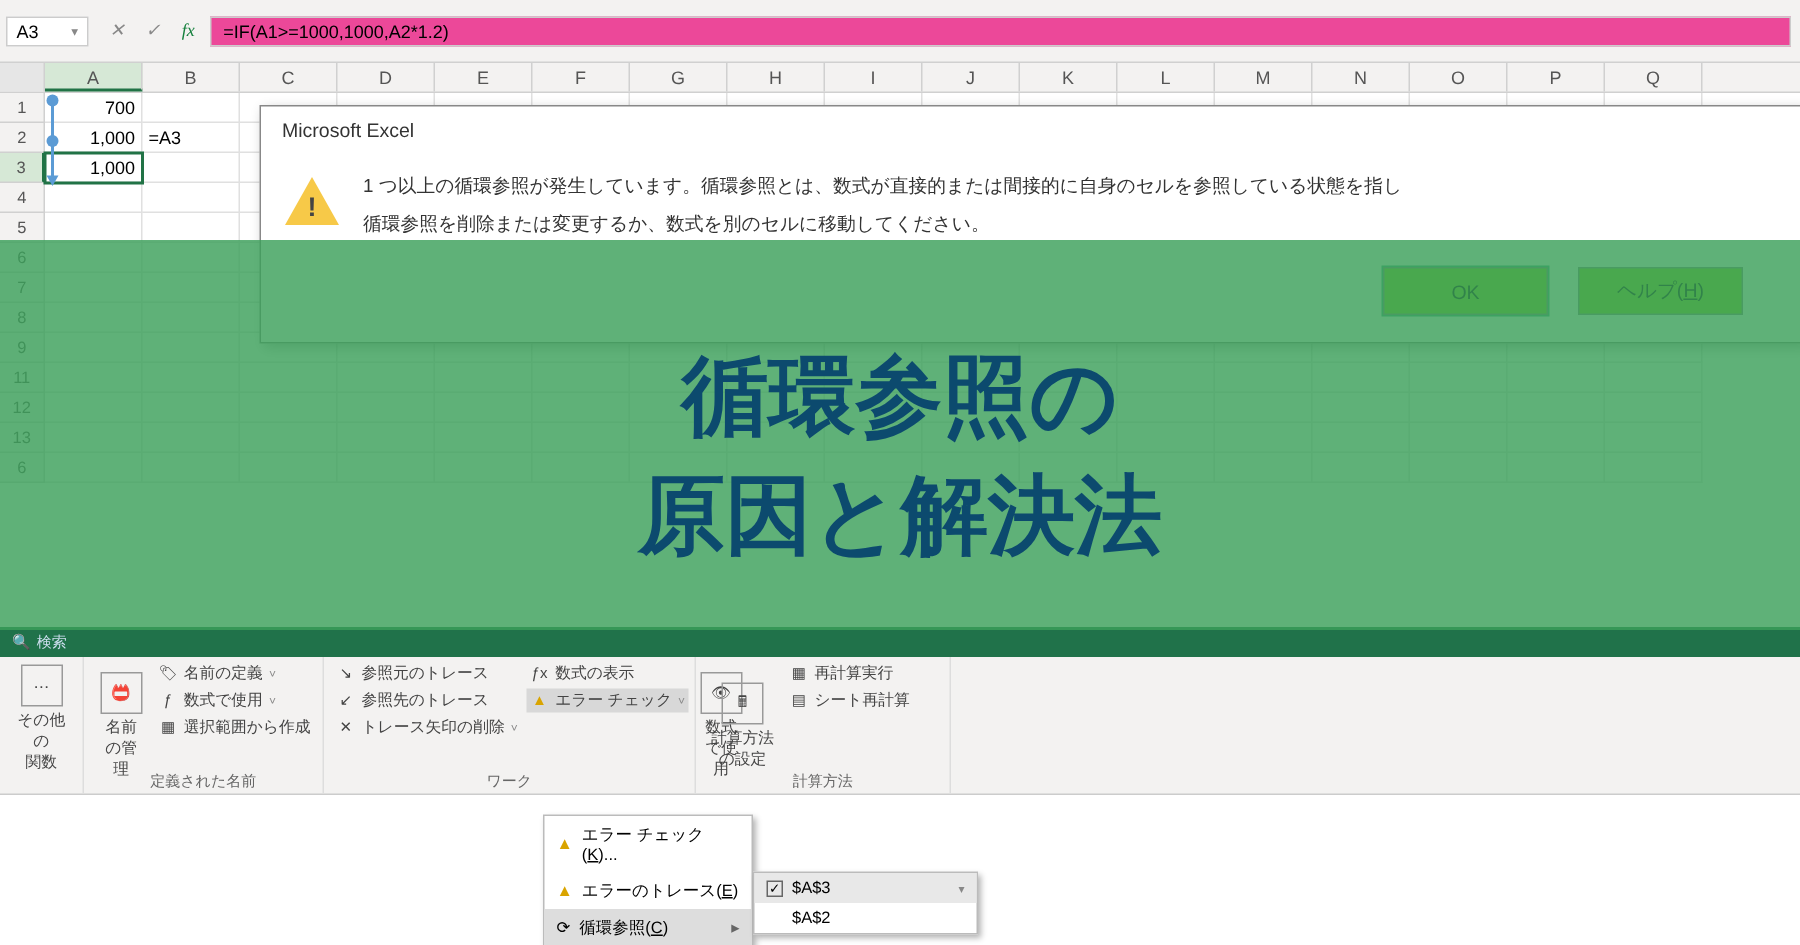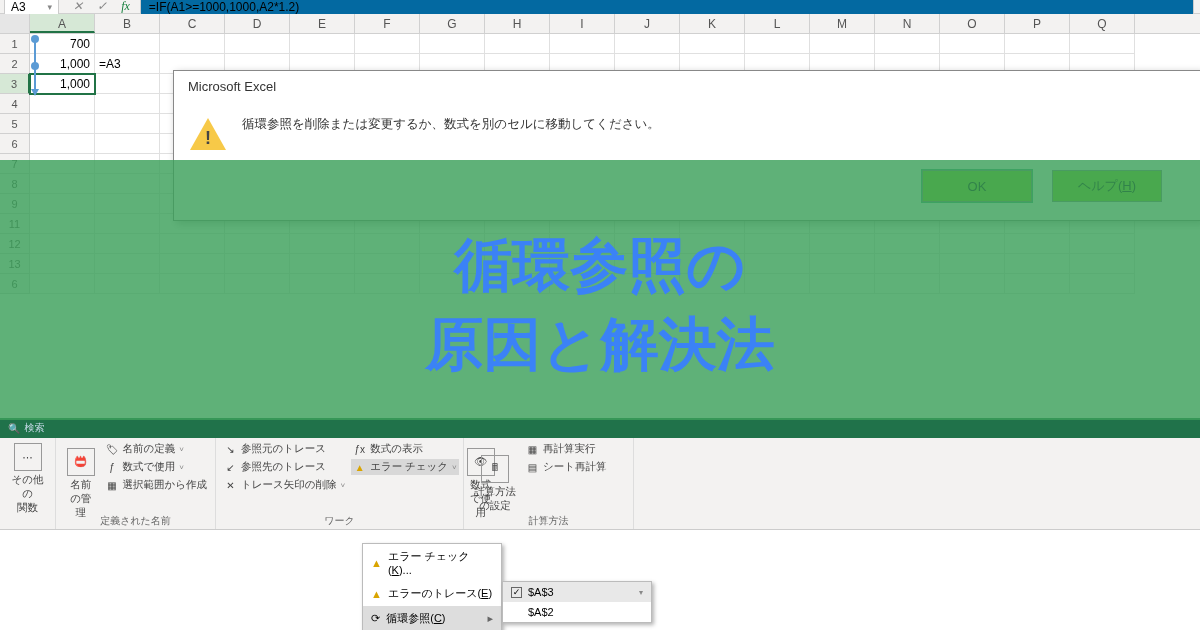--- a/index.html
+++ b/index.html
@@ -1,25 +1,25 @@
 <!DOCTYPE html>
 <html><head>
 <meta charset="utf-8">
 <style>
 * { margin: 0; padding: 0; box-sizing: border-box; font-family: "Yu Gothic UI", "Meiryo", sans-serif; }
 body { width: 1200px; height: 630px; background: #fff; overflow: hidden; position: relative; }
 
 
-.formula-bar { height: 14px; background: #f3f2f1; border-bottom: 1px solid #d0d0d0; display: flex; align-items: center; font-size: 12px; }
+.formula-bar { height: 42px; background: #f3f2f1; border-bottom: 1px solid #d0d0d0; display: flex; align-items: center; font-size: 12px; }
 .name-box { width: 55px; padding: 0 6px; border-right: 1px solid #d0d0d0; background: #fff; height: 20px; display: flex; align-items: center; margin: 0 4px; border: 1px solid #ccc; }
 .name-box-dd { color: #888; font-size: 9px; margin-left: auto; }
 .fb-icons { display: flex; gap: 14px; padding: 0 10px; color: #888; }
 .fb-icon { font-style: italic; font-family: serif; }
 .fx { font-style: italic; font-family: serif; color: #15803d; }
-.formula-input { flex: 1; padding: 0 8px; background: #0369a1; height: 20px; border: 1px solid #ccc; display: flex; align-items: center; margin-right: 6px; }
+.formula-input { flex: 1; padding: 0 8px; background: #ec4899; height: 20px; border: 1px solid #ccc; display: flex; align-items: center; margin-right: 6px; }
 
 
 .grid-area { position: relative; height: 348px; }
 .col-headers { display: flex; height: 20px; background: #f3f2f1; border-bottom: 1px solid #d0d0d0; }
 .corner { width: 30px; border-right: 1px solid #d0d0d0; background: #e6e6e6; }
 .col-h { width: 65px; text-align: center; font-size: 12px; color: #555; border-right: 1px solid #d0d0d0; line-height: 20px; }
 .col-h.active { background: #d6e8d6; border-bottom: 2px solid #217346; }
 .rows { }
 .row { display: flex; height: 20px; }
 .row-h { width: 30px; text-align: center; font-size: 11px; color: #555; background: #f3f2f1; border-right: 1px solid #d0d0d0; border-bottom: 1px solid #d0d0d0; line-height: 20px; }
@@ -42,21 +42,21 @@
 .warn-tri { width: 0; height: 0; border-left: 18px solid transparent; border-right: 18px solid transparent; border-bottom: 32px solid #f7c948; }
 .warn-ex { position: absolute; top: 10px; left: 15px; font-weight: bold; color: #444; font-size: 18px; }
 .dialog-msg { font-size: 12.5px; color: #333; line-height: 2; }
 .dialog-btns { display: flex; justify-content: flex-end; gap: 20px; padding: 0 40px 18px 0; }
 .dlg-btn { min-width: 110px; padding: 6px 20px; background: #84cc16; border: 1px solid #888; font-size: 13px; cursor: pointer; }
 .dlg-btn.primary { outline: 1px solid #4a8; }
 .dlg-btn u { text-decoration: underline; }
 
 
 .overlay { position: absolute; left: 0; top: 160px; width: 1200px; height: 260px; background: rgba(60,160,90,0.82); z-index: 10; display: flex; flex-direction: column; align-items: center; justify-content: center; }
-.overlay-title { color: #3b82f6; font-size: 58px; font-weight: bold; line-height: 1.35; text-align: center; margin-top: 29px; }
+.overlay-title { color: #0c4a6e; font-size: 58px; font-weight: bold; line-height: 1.35; text-align: center; margin-top: 29px; }
 
 
 .excel2 { position: absolute; left: 0; top: 418px; width: 1200px; }
 .search-bar { height: 20px; background: #20724a; color: #cde; font-size: 10px; padding-left: 8px; display: flex; align-items: center; gap: 4px; }
 .ribbon-tabs { height: 24px; background: #fff; border-bottom: 1px solid #ccc; display: flex; align-items: center; font-size: 11.5px; gap: 16px; padding-left: 10px; color: #444; }
 .rtab { cursor: pointer; }
 .ribbon-right { margin-left: auto; display: flex; gap: 14px; padding-right: 14px; align-items: center; }
 .rr-btn { display: flex; align-items: center; gap: 3px; font-size: 11px; }
 
 .ribbon { height: 92px; background: #f3f2f1; border-bottom: 1px solid #ccc; display: flex; font-size: 10.5px; color: #444; }
@@ -387,20 +387,21 @@
 </div>
 
 <div class="dialog">
   <div class="dialog-title">Microsoft Excel</div>
   <div class="dialog-body">
     <div class="warn-icon">
       <div class="warn-tri"></div>
         <div class="warn-ex">!</div>
     </div>
     <div class="dialog-msg">
+      <div>1 つ以上の循環参照が発生しています。循環参照とは、数式が直接的または間接的に自身のセルを参照している状態を指し</div>
       <div>循環参照を削除または変更するか、数式を別のセルに移動してください。</div>
     </div>
   </div>
   <div class="dialog-btns">
     <button class="dlg-btn primary">OK</button>
     <button class="dlg-btn">
       <span>ヘルプ(</span><u>H</u><span>)</span>
     </button>
   </div>
 </div>

